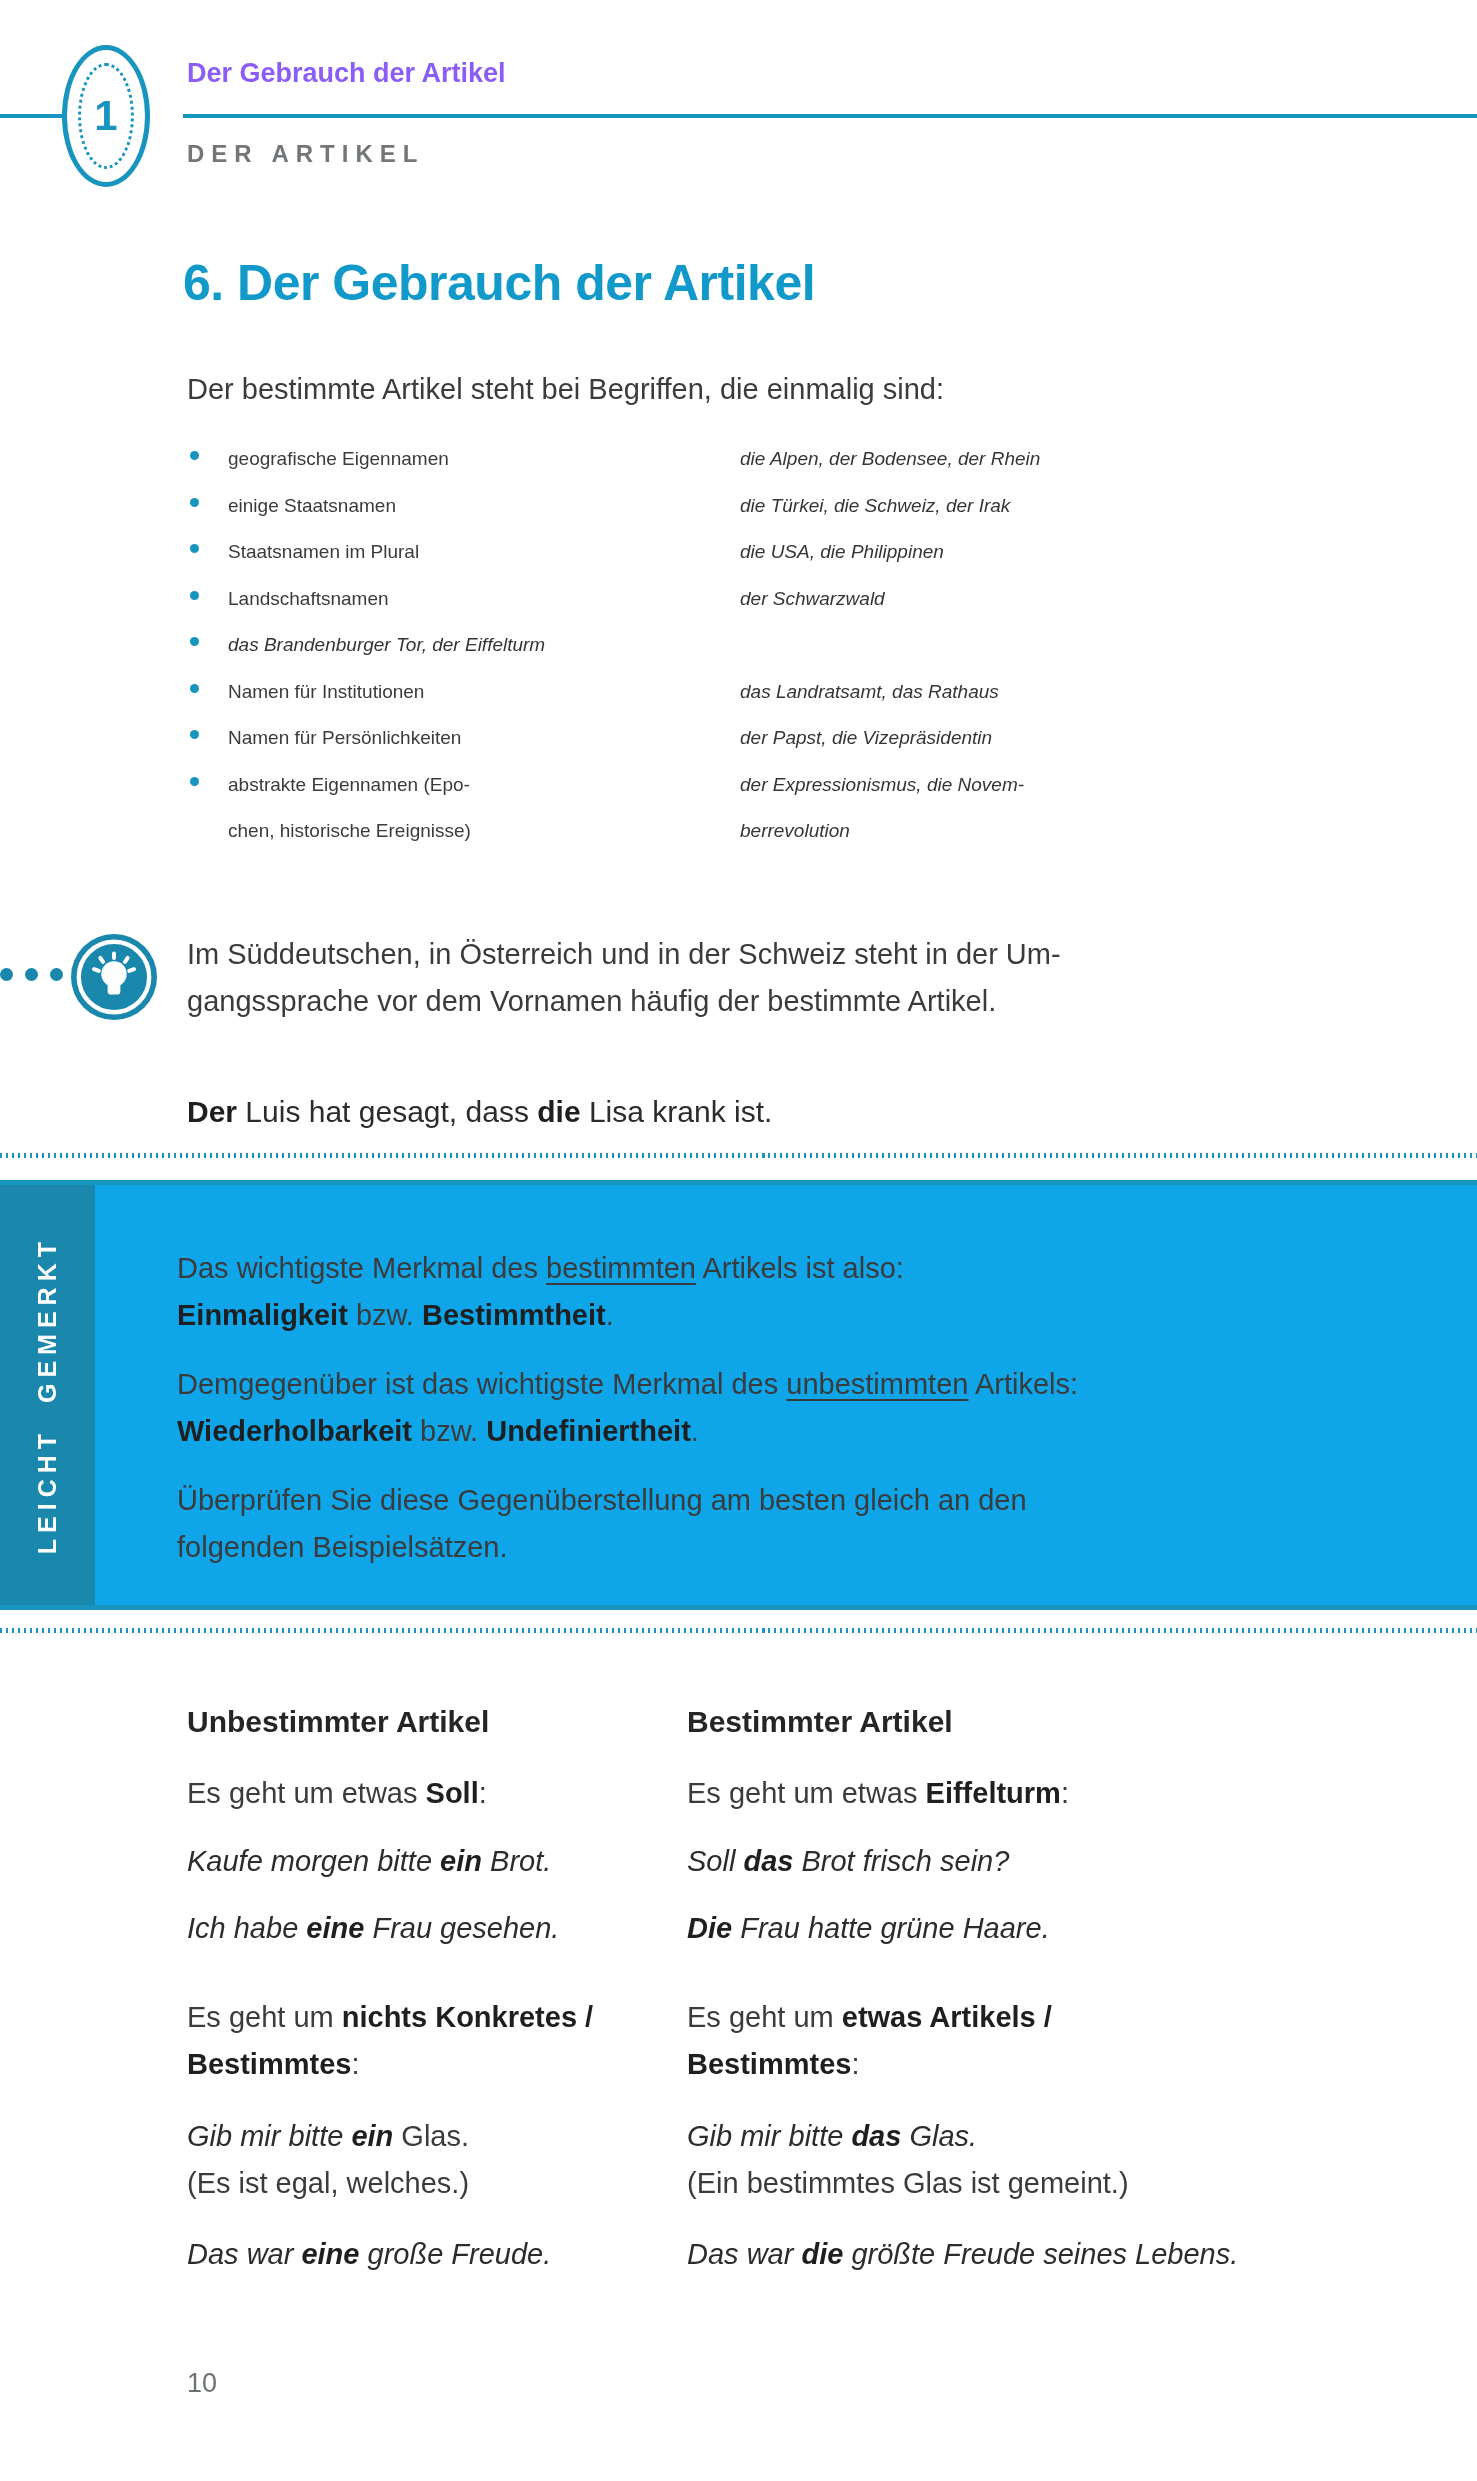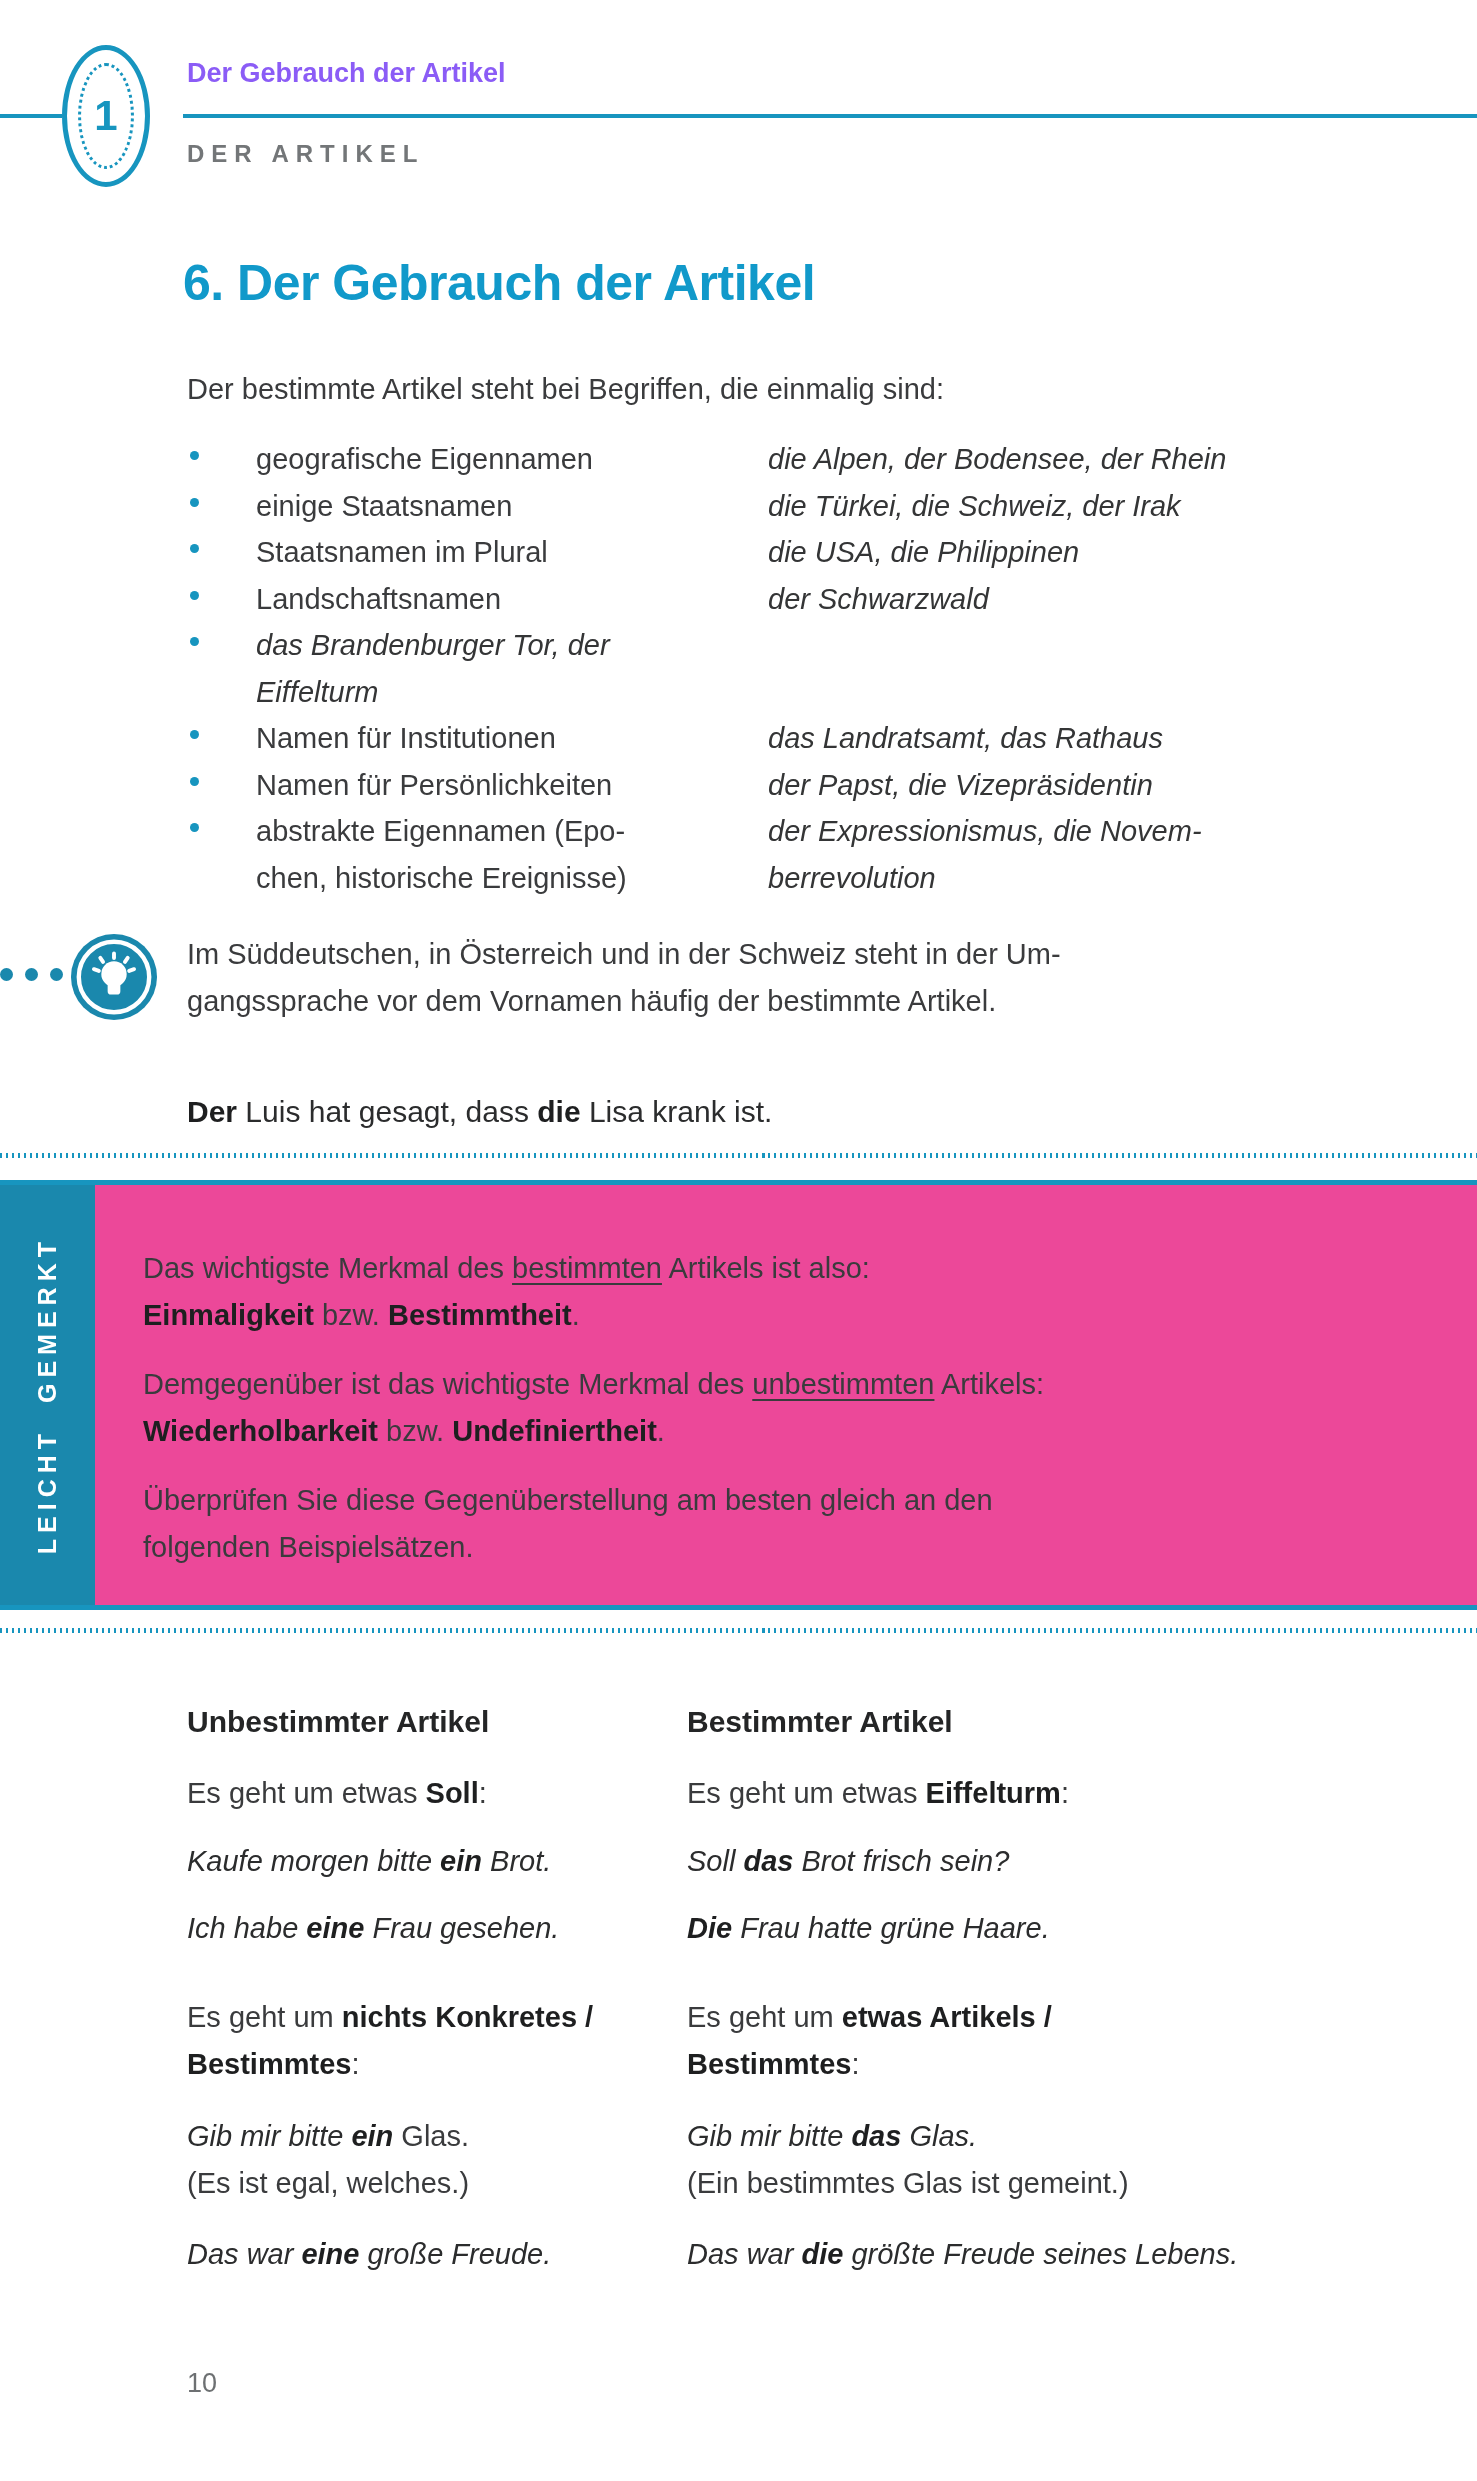--- a/index.html
+++ b/index.html
@@ -25,21 +25,21 @@
   .section-label{left:187px;top:140px;font-size:24px;font-weight:bold;letter-spacing:7px;color:#737678;}
 
   
   .title{left:183px;top:256px;font-size:50px;line-height:54px;font-weight:bold;color:#1199ca;letter-spacing:-0.5px;}
   .intro{left:187px;top:366px;font-size:29px;line-height:46px;color:#3a3b3d;}
 
   
   .bullets{left:187px;top:436px;width:1240px;}
   .bullet-row{display:grid;grid-template-columns:38px 512px auto;padding-left:3px;}
   .dot{width:9px;height:9px;border-radius:50%;background:#1795bf;margin-top:15px;}
-  .bline{display:block;font-size:29px;line-height:46.5px;margin-left:28px;}
+  .bline{display:block;font-size:19px;line-height:46.5px;}
   .bexample{font-style:italic;color:#343536;}
 
   
   .lead-dots{left:0;top:968px;display:flex;gap:12px;}
   .lead-dots span{width:13px;height:13px;border-radius:50%;background:#1a88ad;display:block;}
   .bulb{left:70px;top:933px;width:88px;height:88px;}
   .note-text{left:187px;top:931px;font-size:29px;line-height:46.5px;}
   .note-example{left:187px;top:1089px;font-size:30px;line-height:46px;color:#2b2c2d;}
   .bold-seg{font-weight:bold;color:#1e1f20;}
 
@@ -48,21 +48,21 @@
     background-image:repeating-linear-gradient(90deg,#1795bf 0 2.5px,transparent 2.5px 6px);}
   .sep1{top:1153px;} .sep2{top:1628px;}
 
   
   .memo-box{left:0;top:1180px;width:1477px;height:430px;box-sizing:border-box;
     border-top:5px solid #1795bf;border-bottom:5px solid #1795bf;display:flex;}
   .memo-side{width:95px;background:#1a88ad;display:flex;align-items:center;justify-content:center;flex:none;}
   .memo-side-label{
     writing-mode:vertical-rl;transform:rotate(180deg);
     color:#ffffff;font-size:25px;font-weight:bold;letter-spacing:6px;word-spacing:12px;white-space:nowrap;}
-  .memo-content{flex:1;background:#ec4899;padding:60px 20px 0 48px;box-sizing:border-box;}
+  .memo-content{flex:1;background:#0ea5e9;padding:60px 20px 0 82px;box-sizing:border-box;}
   .memo-line{font-size:29px;line-height:46.5px;color:#35363
 8;}
   .memo-gap{height:23px;}
   .useg{text-decoration:underline;text-underline-offset:5px;text-decoration-thickness:2px;}
 
   
   .cmp-col{top:1698px;font-size:29px;}
   .cmp-left{left:187px;width:480px;}
   .cmp-right{left:687px;width:790px;}
   .cmp-header{font-size:30px;font-weight:bold;color:#242526;line-height:47px;margin-bottom:25px;}

